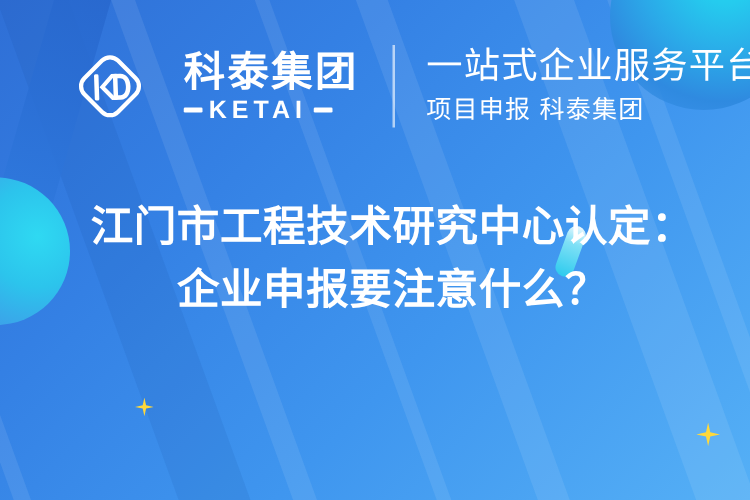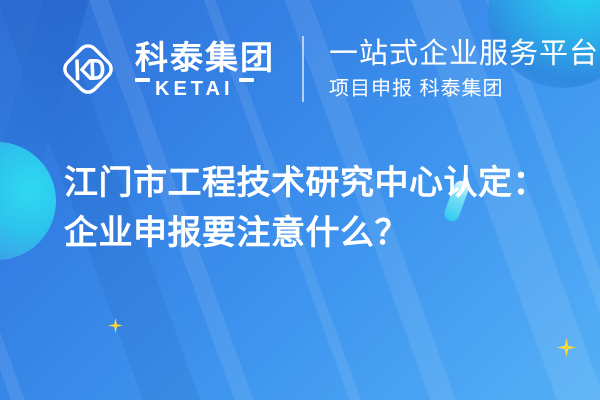--- a/index.html
+++ b/index.html
@@ -112,35 +112,36 @@
     align-items: center;
     margin-left: 57px;
   }
 
   .logo-mark {
     width: 62px; height: 62px;
     flex: 0 0 62px;
   }
 
   .logo-text {
-    margin-left: 16px;
+    margin-left: 28px;
     display: flex;
     flex-direction: column;
     justify-content: center;
   }
   .logo-cn {
     color: #ffffff;
     font-size: 33px;
     font-weight: bold;
     letter-spacing: 2px;
     line-height: 1.08;
     white-space: nowrap;
   }
   .logo-en-row {
     display: flex;
+    align-items: center;
     gap: 5px;
     margin-top: 3px;
   }
   .dash {
     display: block;
     width: 15px; height: 4px;
     background: #ffffff;
     border-radius: 1px;
   }
   .logo-en {
@@ -180,20 +181,21 @@
     margin-top: 4px;
     white-space: nowrap;
   }
 
   
   .title-wrap {
     position: absolute;
     left: 64px;
     top: 157px;
     width: 500px;
+    text-align: center;
   }
   .title {
     color: #ffffff;
     font-size: 34px;
     font-weight: bold;
     line-height: 1.48;
     letter-spacing: 0.5px;
     margin: 0;
   }
 </style>

